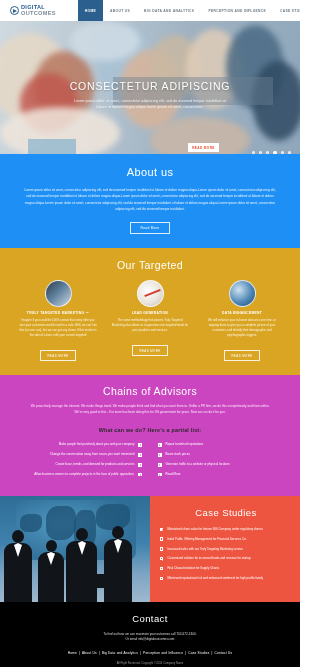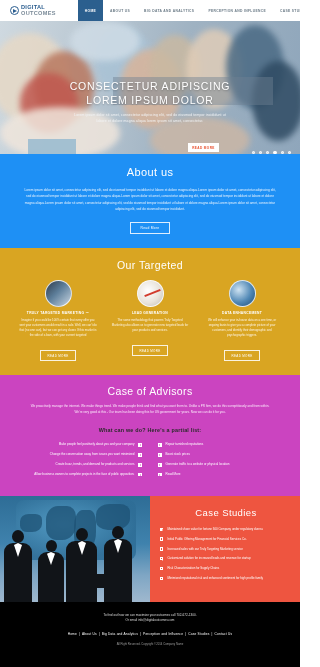--- a/index.html
+++ b/index.html
@@ -243,21 +243,20 @@
         <span class="blob b8"></span>
         <span class="blob b9"></span>
       <span class="blob b10"></span>
         <span class="blob b11"></span>
         <span class="blob b12"></span>
     </div>
     <div class="hero-overlay"></div>
     <div class="hero-card"></div>
     <div class="hero-text">
       <div class="hero-h1">CONSECTETUR ADIPISCING</div>
-      <div class="hero-h1">LOREM IPSUM DOLOR</div>
       <div class="hero-p">Lorem ipsum dolor sit amet, consectetur adipiscing elit, sed do eiusmod tempor incididunt ut labore et dolore magna aliqua lorem ipsum sit amet, consectetur.</div>
     </div>
     <button class="hero-btn">READ MORE</button>
   </div>
   <div class="dots">
     <span class="dot"></span>
     <span class="dot"></span>
     <span class="dot"></span>
     <span class="dot on"></span>
     <span class="dot"></span>
@@ -288,21 +287,21 @@
       <div class="card">
         <div class="card-ico i3"></div>
         <div class="card-h">DATA ENHANCEMENT</div>
         <div class="card-p">We will enhance your in-house data on a one time, or ongoing basis to give you a complete picture of your customers, and identify their demographic and psychographic triggers.</div>
         <button class="btn-sm">READ MORE</button>
       </div>
     </div>
   </div>
 
   <div class="sec board">
-    <div class="sec-title">Case of Advisors</div>
+    <div class="sec-title">Chains of Advisors</div>
     <div class="board-intro">We proactively manage the internet. We make things trend. We make people think and find what you want them to. Unlike a PR firm, we do this surreptitiously and from within. We're very good at this - Our team has been doing this for US government for years. Now we can do it for you.</div>
     <div class="board-sub">What can we do? Here's a partial list:</div>
     <div class="lists">
       <div class="col col-left">
         <div class="li">
           <span class="bul"></span>
           <span class="li-t">Make people feel positively about you and your company</span>
         </div>
         <div class="li">
           <span class="bul"></span>
@@ -382,20 +381,21 @@
         <span class="case-t">Risk Characterization for Supply Chains</span>
       </div>
       <div class="case-li">
         <span class="case-bul"></span>
         <span class="case-t">Minimized reputational risk and enhanced sentiment for high profile family</span>
       </div>
     </div>
   </div>
 
   <div class="contact">
+    <div class="sec-title">Contact</div>
     <div class="contact-line">To find out how we can maximize your outcomes call 702-672-1300.</div>
     <div class="contact-line">Or email info@digitaloutcomes.com</div>
     <div class="flinks">
       <span>Home</span>|<span>About Us</span>|<span>Big Data and Analytics</span>|<span>Perception and Influence</span>|<span>Case Studies</span>|<span>Contact Us</span>
     </div>
     <div class="copy">All Right Reserved. Copyright ©2014 Company Name</div>
   </div>
 
 </div>
 

